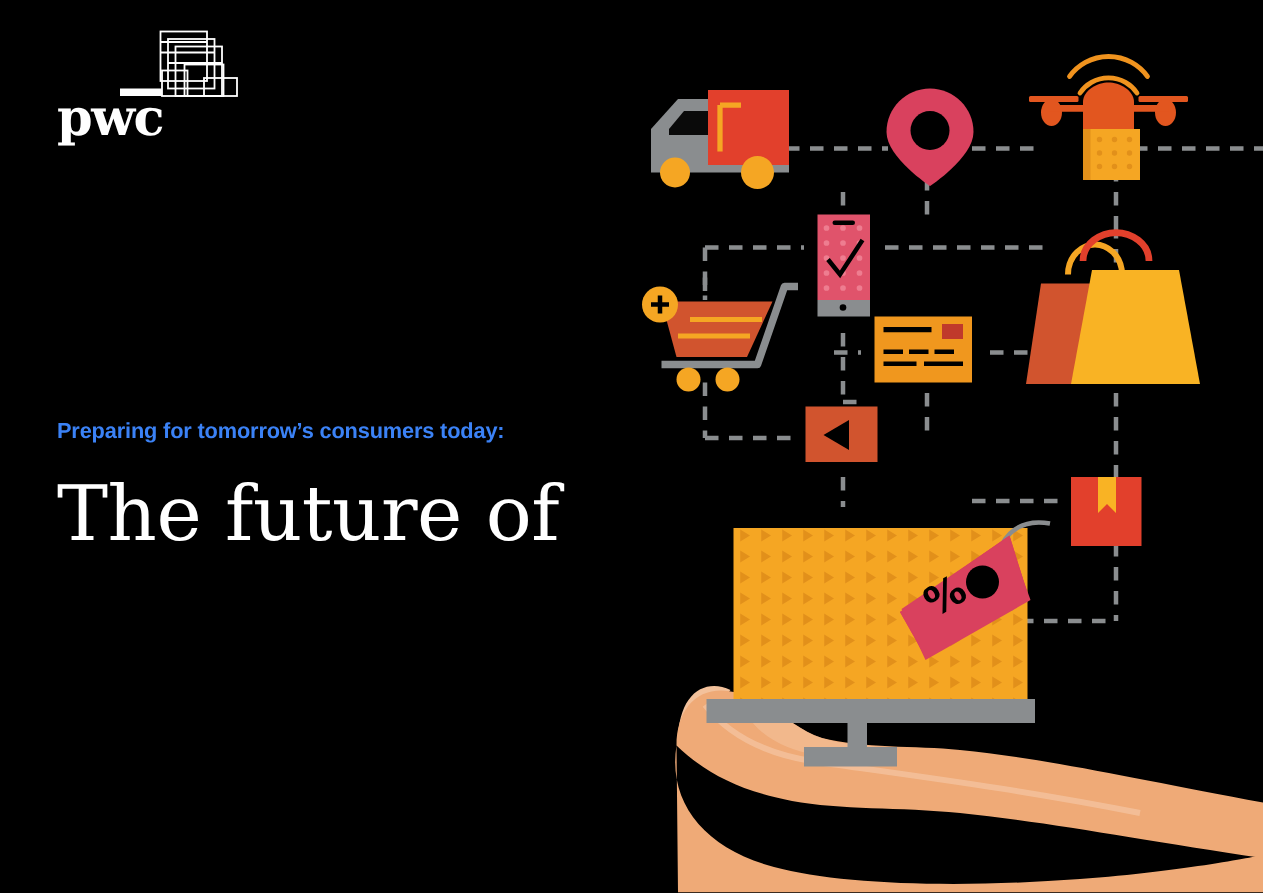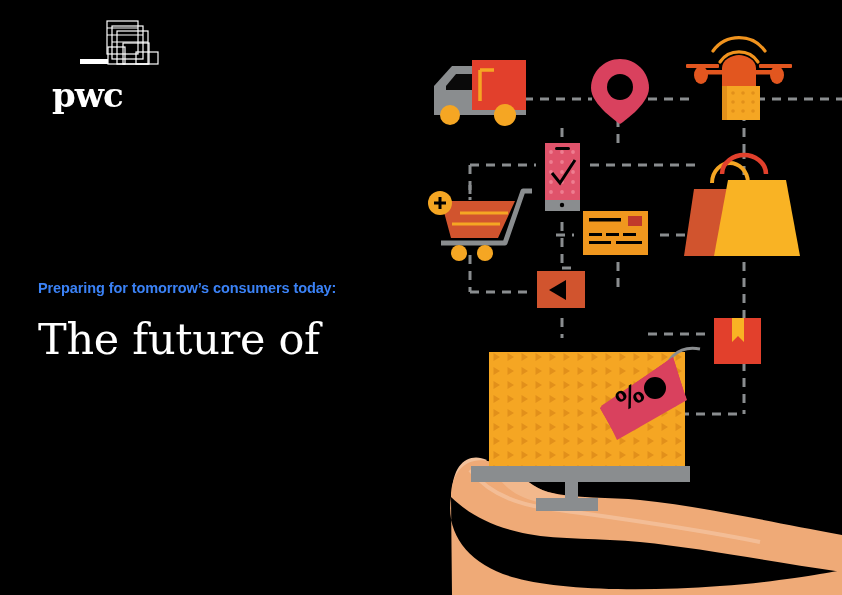--- a/index.html
+++ b/index.html
@@ -4,31 +4,31 @@
 <style>
   html,body{margin:0;padding:0;background:#000;}
   body{width:842px;height:595px;overflow:hidden;
        font-family:"Liberation Sans",sans-serif;}
   #cover{position:relative;width:842px;height:595px;background:#000000;overflow:hidden;}
 
   
   #logo{position:absolute;left:36px;top:18px;width:150px;height:80px;}
   #logo-mark{position:absolute;left:44px;top:0px;width:92px;height:50px;}
   #logo-mark svg{display:block;}
-  #logo-word{position:absolute;left:16px;top:44px;color:#ffffff;
+  #logo-word{position:absolute;left:2px;top:44px;color:#ffffff;
       font-family:"DejaVu Serif","Liberation Serif",serif;
-      font-weight:700;font-size:34px;letter-spacing:-1px;line-height:1;margin-top:16px;}
+      font-weight:700;font-size:34px;letter-spacing:-1px;line-height:1;}
 
   
   #headline{position:absolute;left:38px;top:280px;width:420px;}
   #eyebrow{color:#3b82f6;font-size:14.5px;font-weight:700;
       letter-spacing:-0.1px;margin:0 0 16px 0;line-height:1.2;}
   #maintitle{color:#FFFFFF;
       font-family:"DejaVu Serif","Liberation Serif",serif;
-      font-size:43px;font-weight:400;line-height:1.22;margin:0;
+      font-size:51px;font-weight:400;line-height:1.22;margin:0;
       letter-spacing:-0.3px;}
 
   
   #art{position:absolute;left:0;top:0;width:842px;height:595px;}
   #art svg{display:block;}
 </style>
 </head>
 <body>
 
 <div id="cover">

